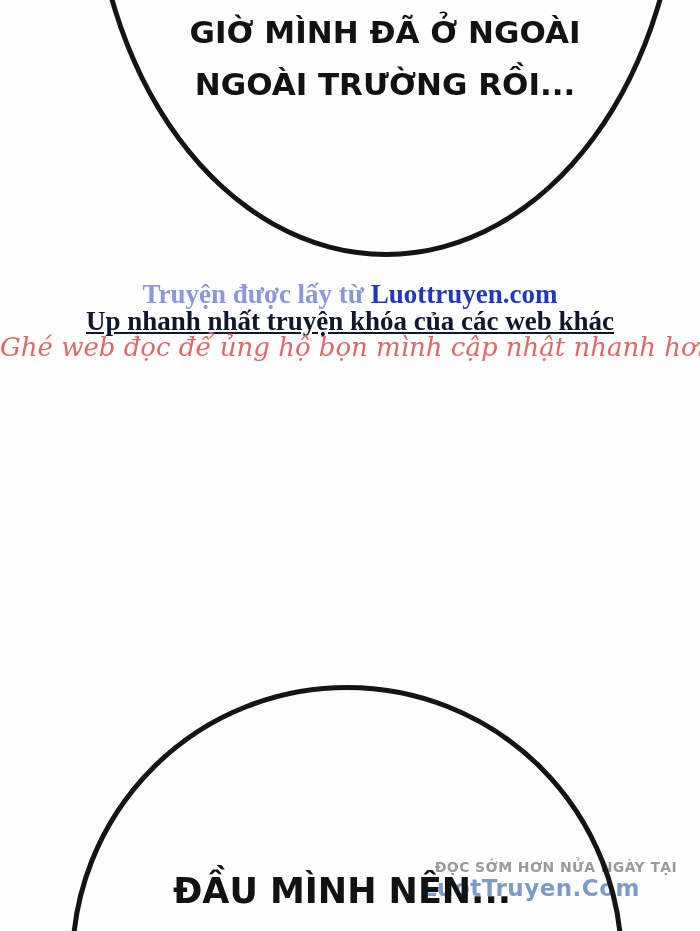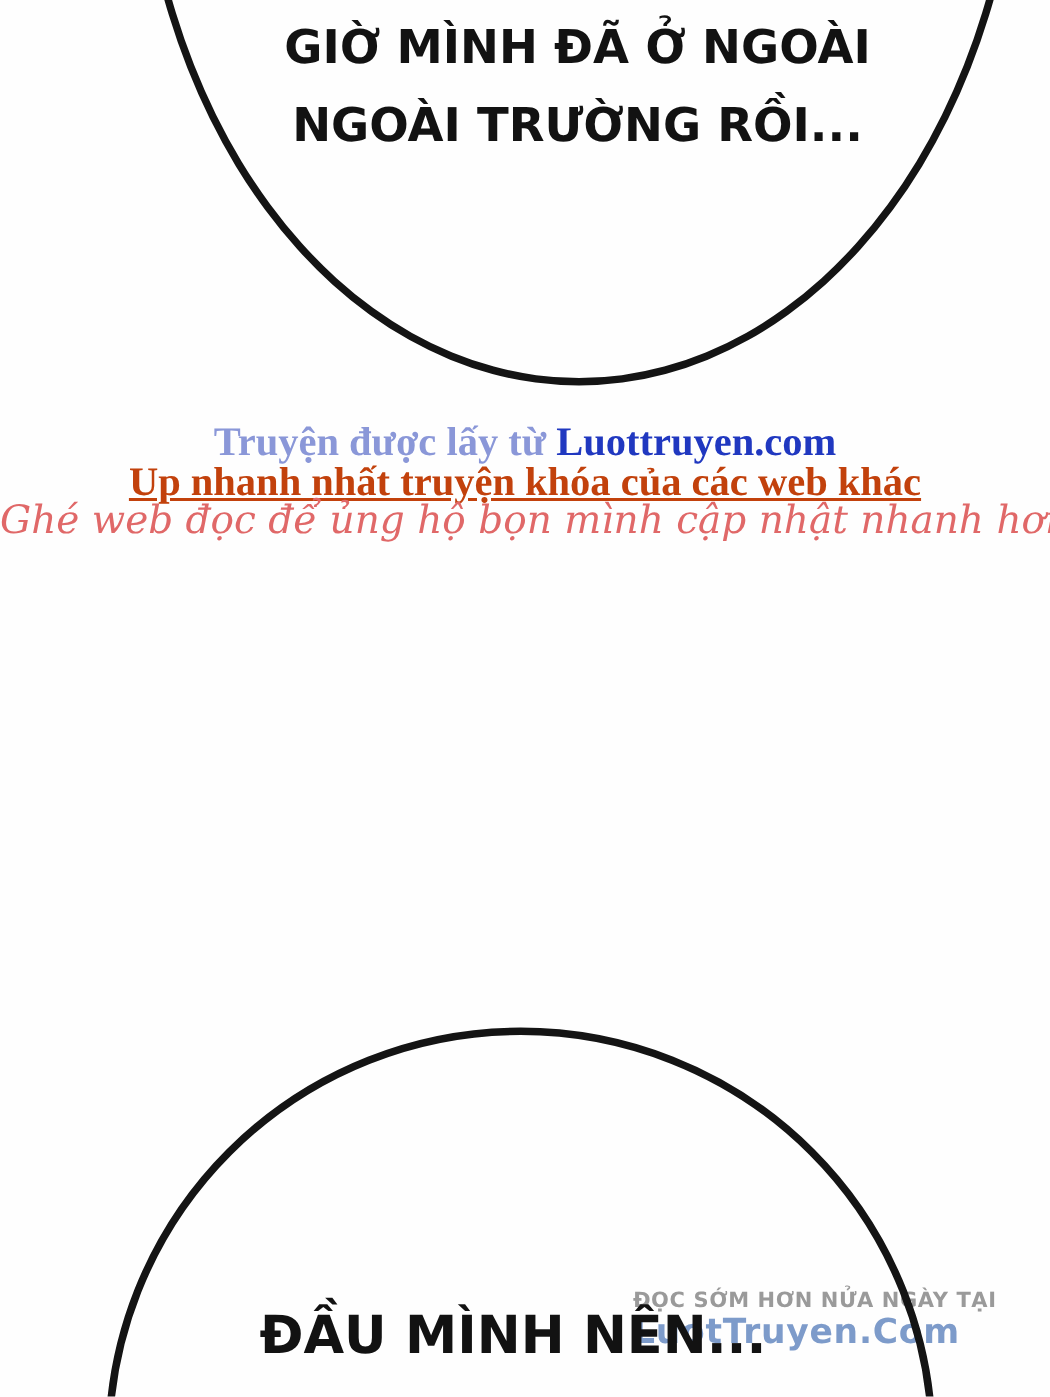--- a/index.html
+++ b/index.html
@@ -88,21 +88,21 @@
     font-style: italic;
     font-size: 26px;
     line-height: 27px;
     white-space: nowrap;
   }
 
   
   .corner-watermark {
     position: absolute;
     right: 10px; top: 859px;
-    text-align: left;
+    text-align: center;
     z-index: 2;
   }
   .corner-watermark .cw1 {
     font-size: 14px;
     font-weight: bold;
     letter-spacing: 0.4px;
     line-height: 16px;
     white-space: nowrap;
   }
   .corner-watermark .cw2 {
@@ -122,21 +122,21 @@
   <div class="bubble top"></div>
   <div class="dialogue top-text">
     <div class="line">GIỜ MÌNH ĐÃ Ở NGOÀI</div>
     <div class="line">NGOÀI TRƯỜNG RỒI...</div>
   </div>
 
   <div class="watermark-center">
     <div class="wm1">
       <span style="color: rgb(138, 151, 216);">Truyện được lấy từ </span><span class="site" style="color: rgb(32, 56, 192);">Luottruyen.com</span>
     </div>
-    <div class="wm2" style="color: #c2410c;">Up nhanh nhất truyện khóa của các web khác</div>
+    <div class="wm2" style="color: #0f172a;">Up nhanh nhất truyện khóa của các web khác</div>
     <div class="wm3" style="color: rgb(224, 104, 104);">Ghé web đọc để ủng hộ bọn mình cập nhật nhanh hơn nhé</div>
   </div>
 
   <div class="corner-watermark">
     <div class="cw1" style="color: rgb(154, 154, 154);">ĐỌC SỚM HƠN NỬA NGÀY TẠI</div>
     <div class="cw2" style="color: rgb(125, 155, 202);">LuotTruyen.Com</div>
   </div>
 
   <div class="bubble bottom"></div>
   <div class="dialogue bottom-text">

